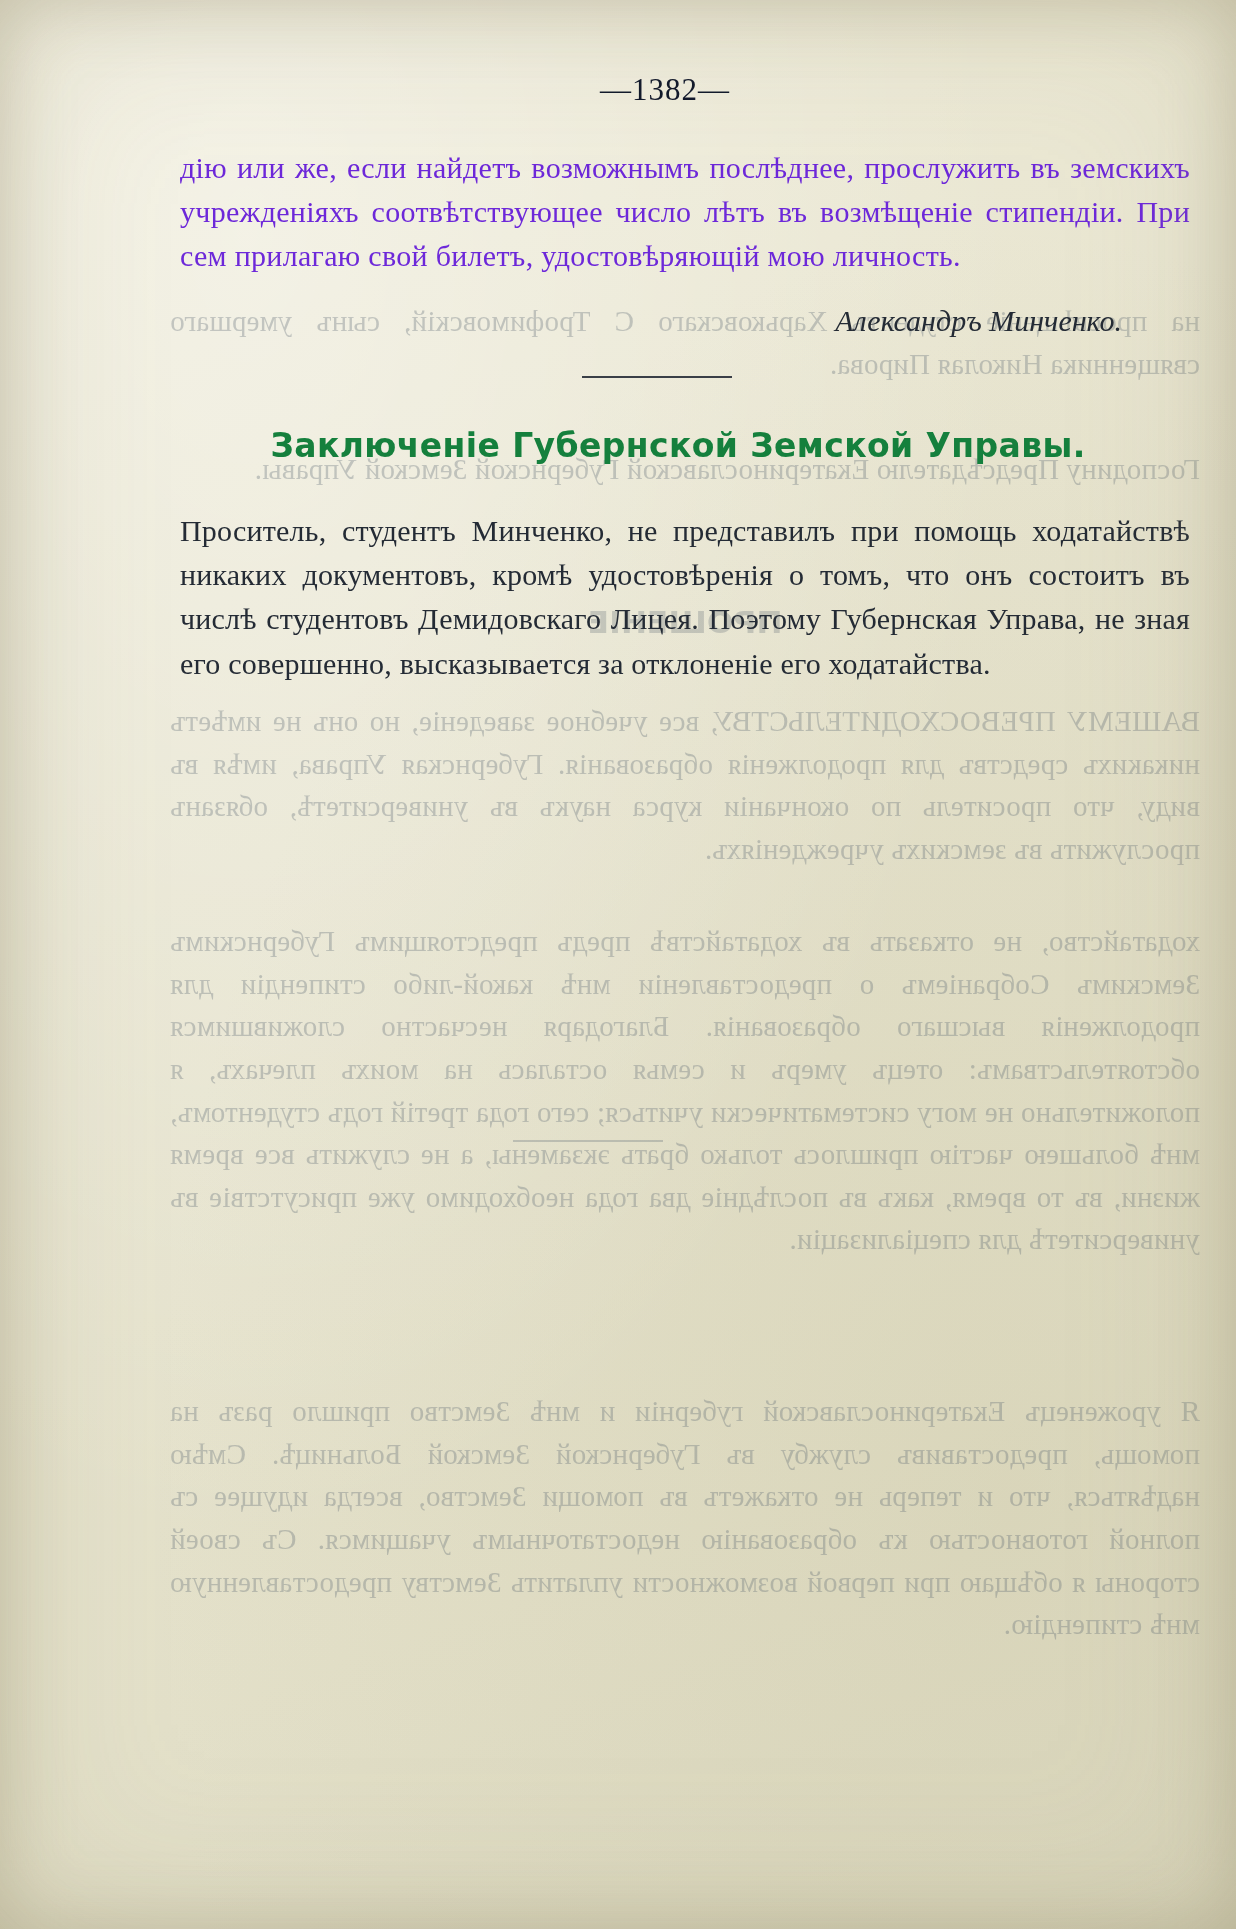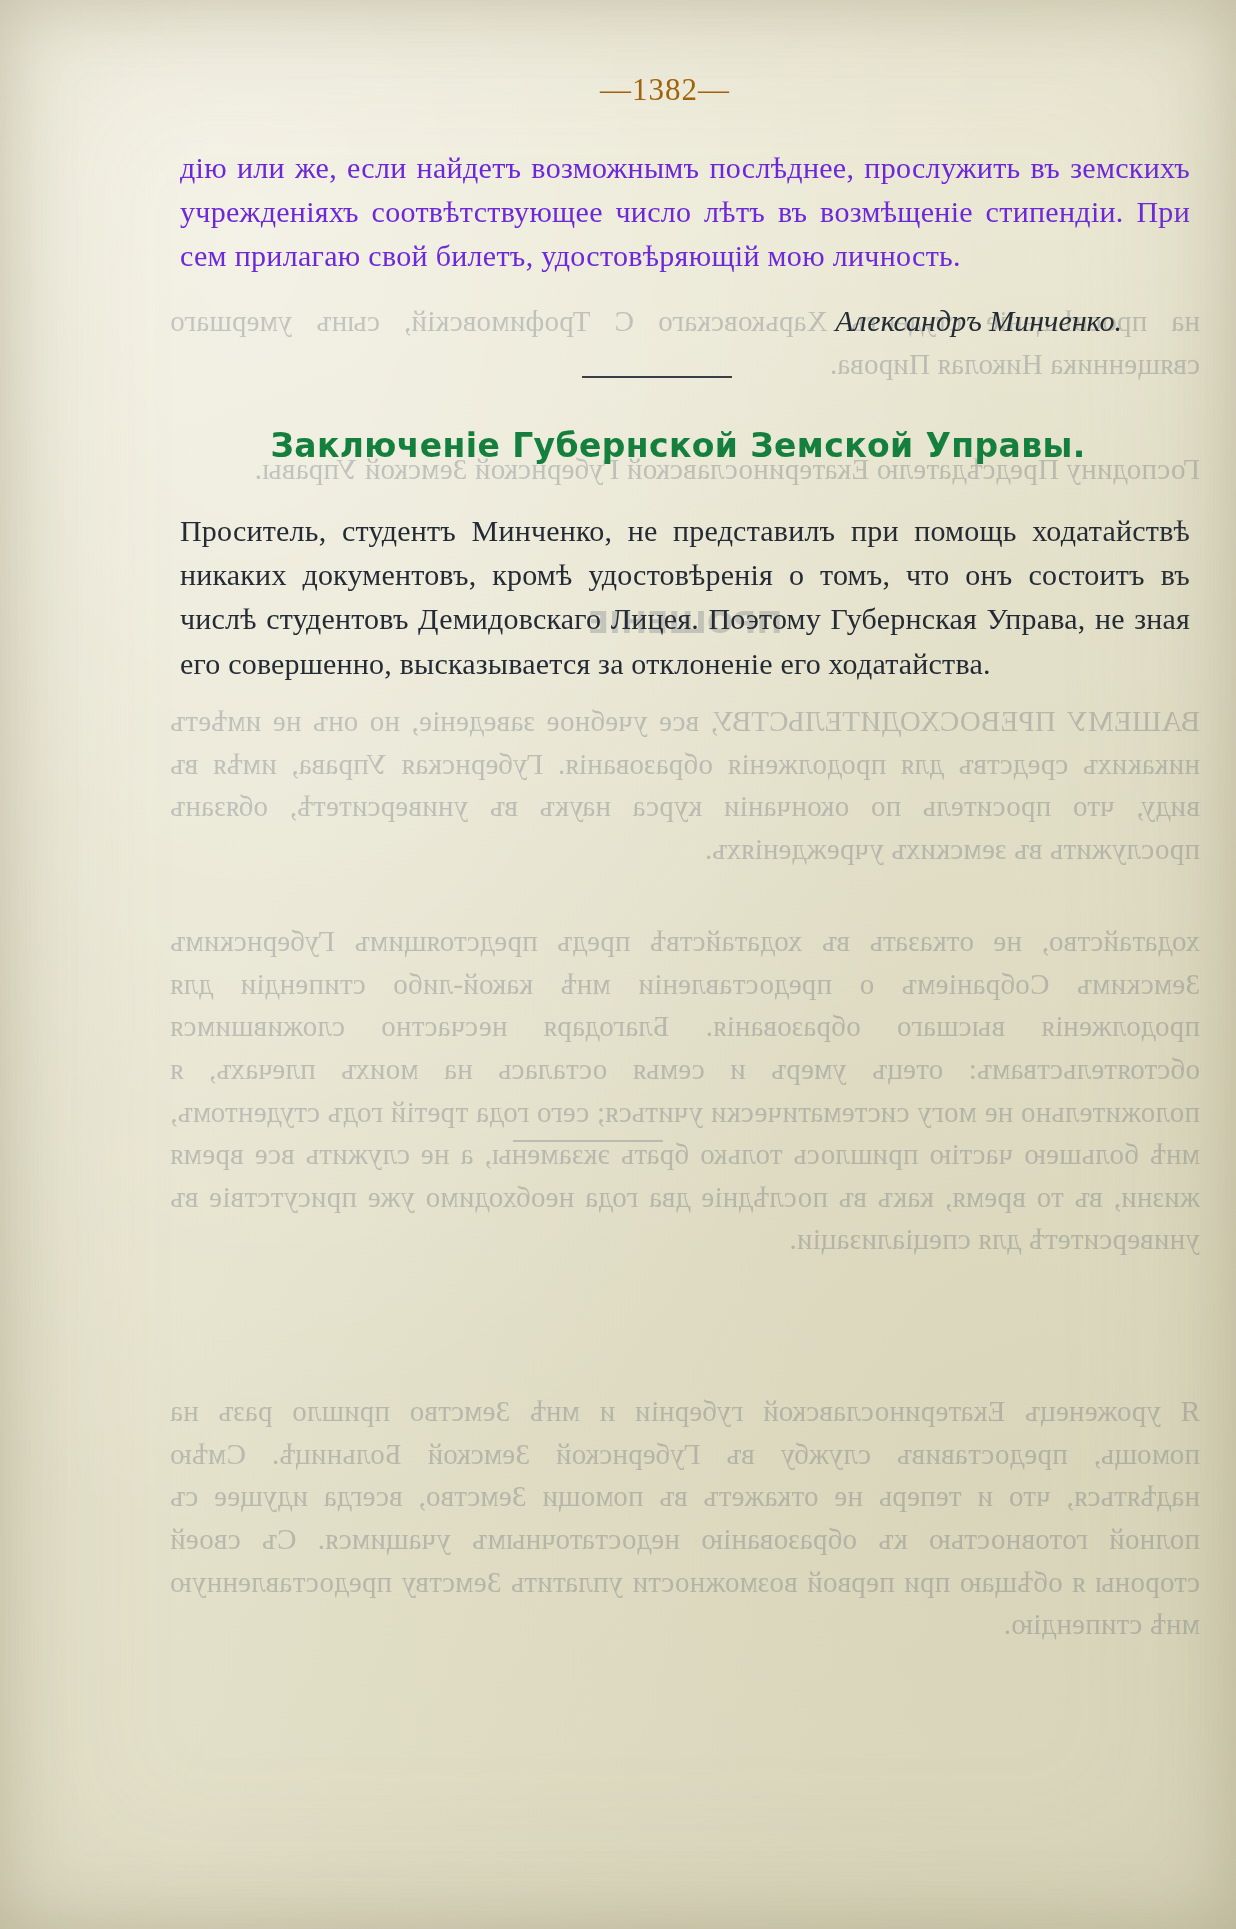--- a/index.html
+++ b/index.html
@@ -41,21 +41,21 @@
     position: absolute;
     left: 180px;
     top: 72px;
     width: 1010px;
   }
   .page-number {
     text-align: center;
     font-size: 31px;
     letter-spacing: 1px;
     margin-left: -40px;
-    color: #a16207;
+    color: #0f172a;
   }
   .body-block {
     margin-top: 38px;
     font-size: 30px;
     line-height: 1.47;
     text-align: justify;
     letter-spacing: 0.3px;
     color: #6d28d9;
   }
   .body-block p {

